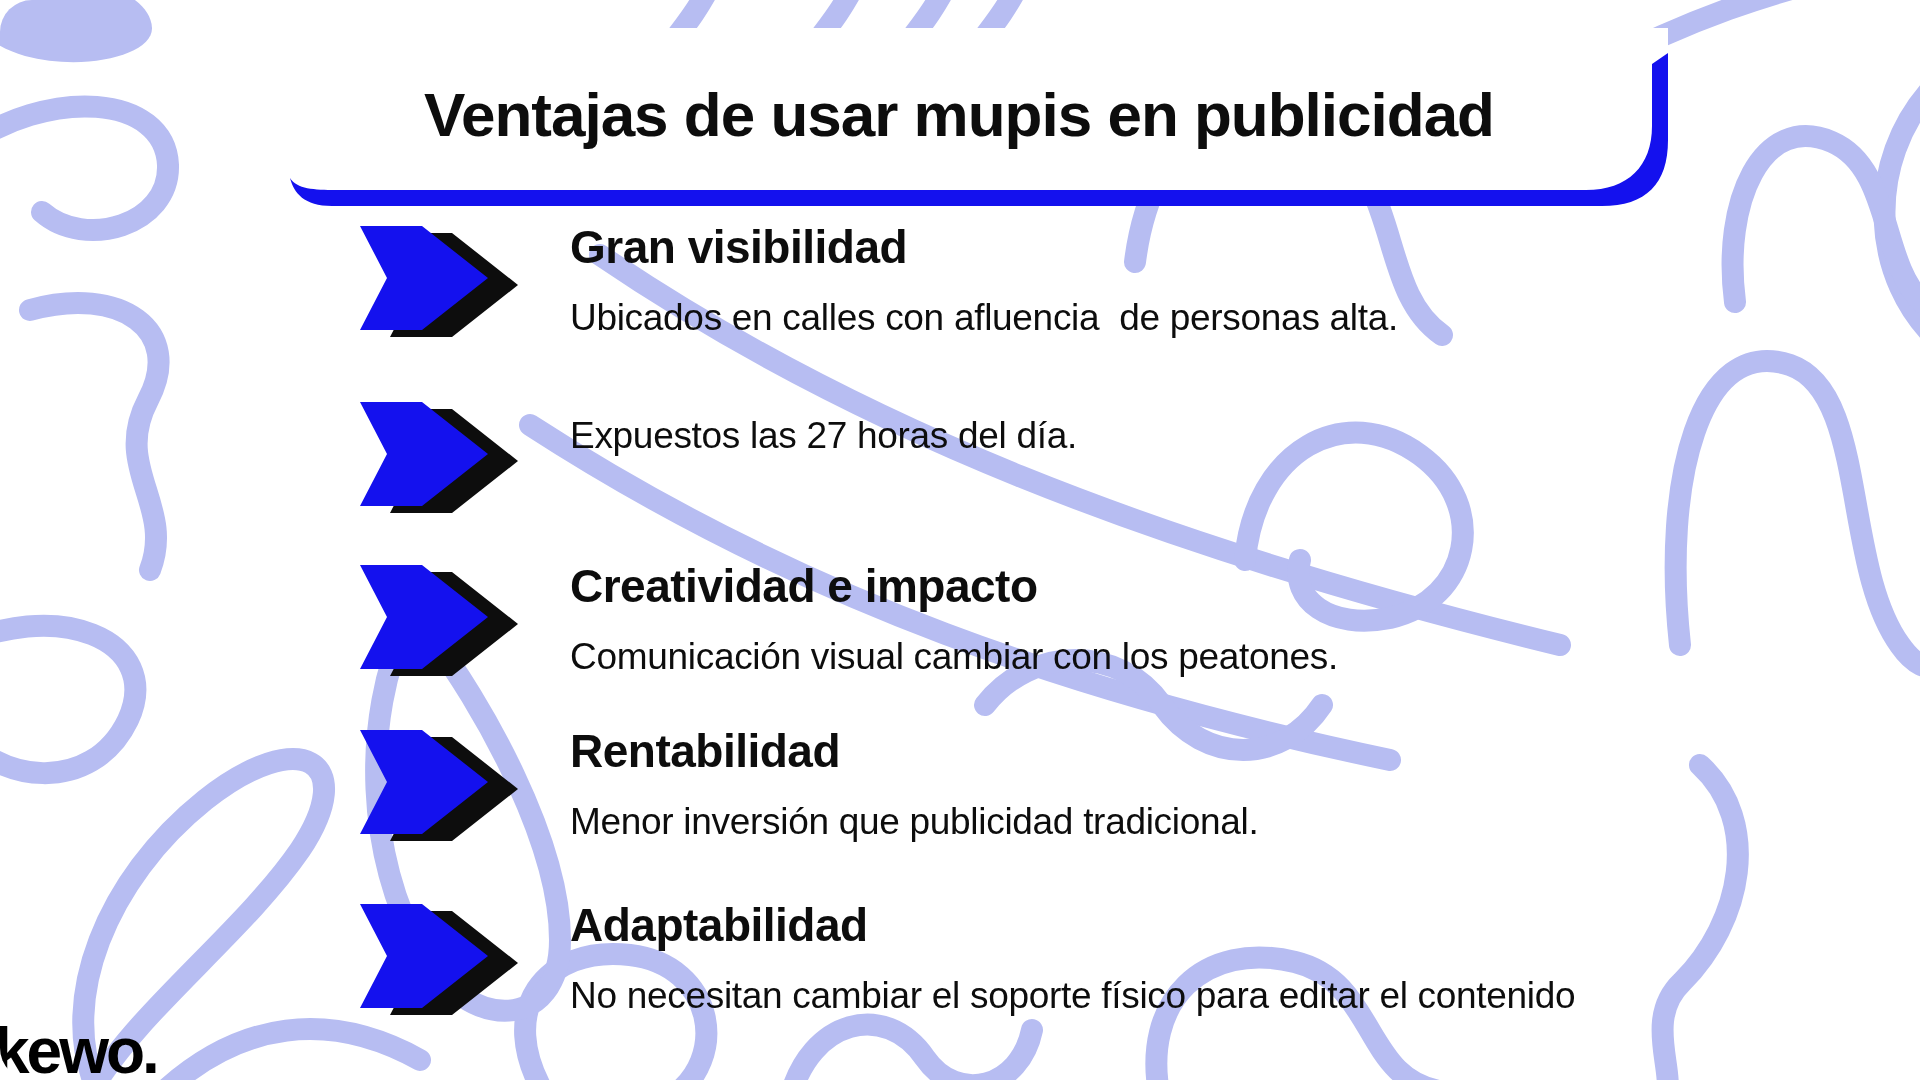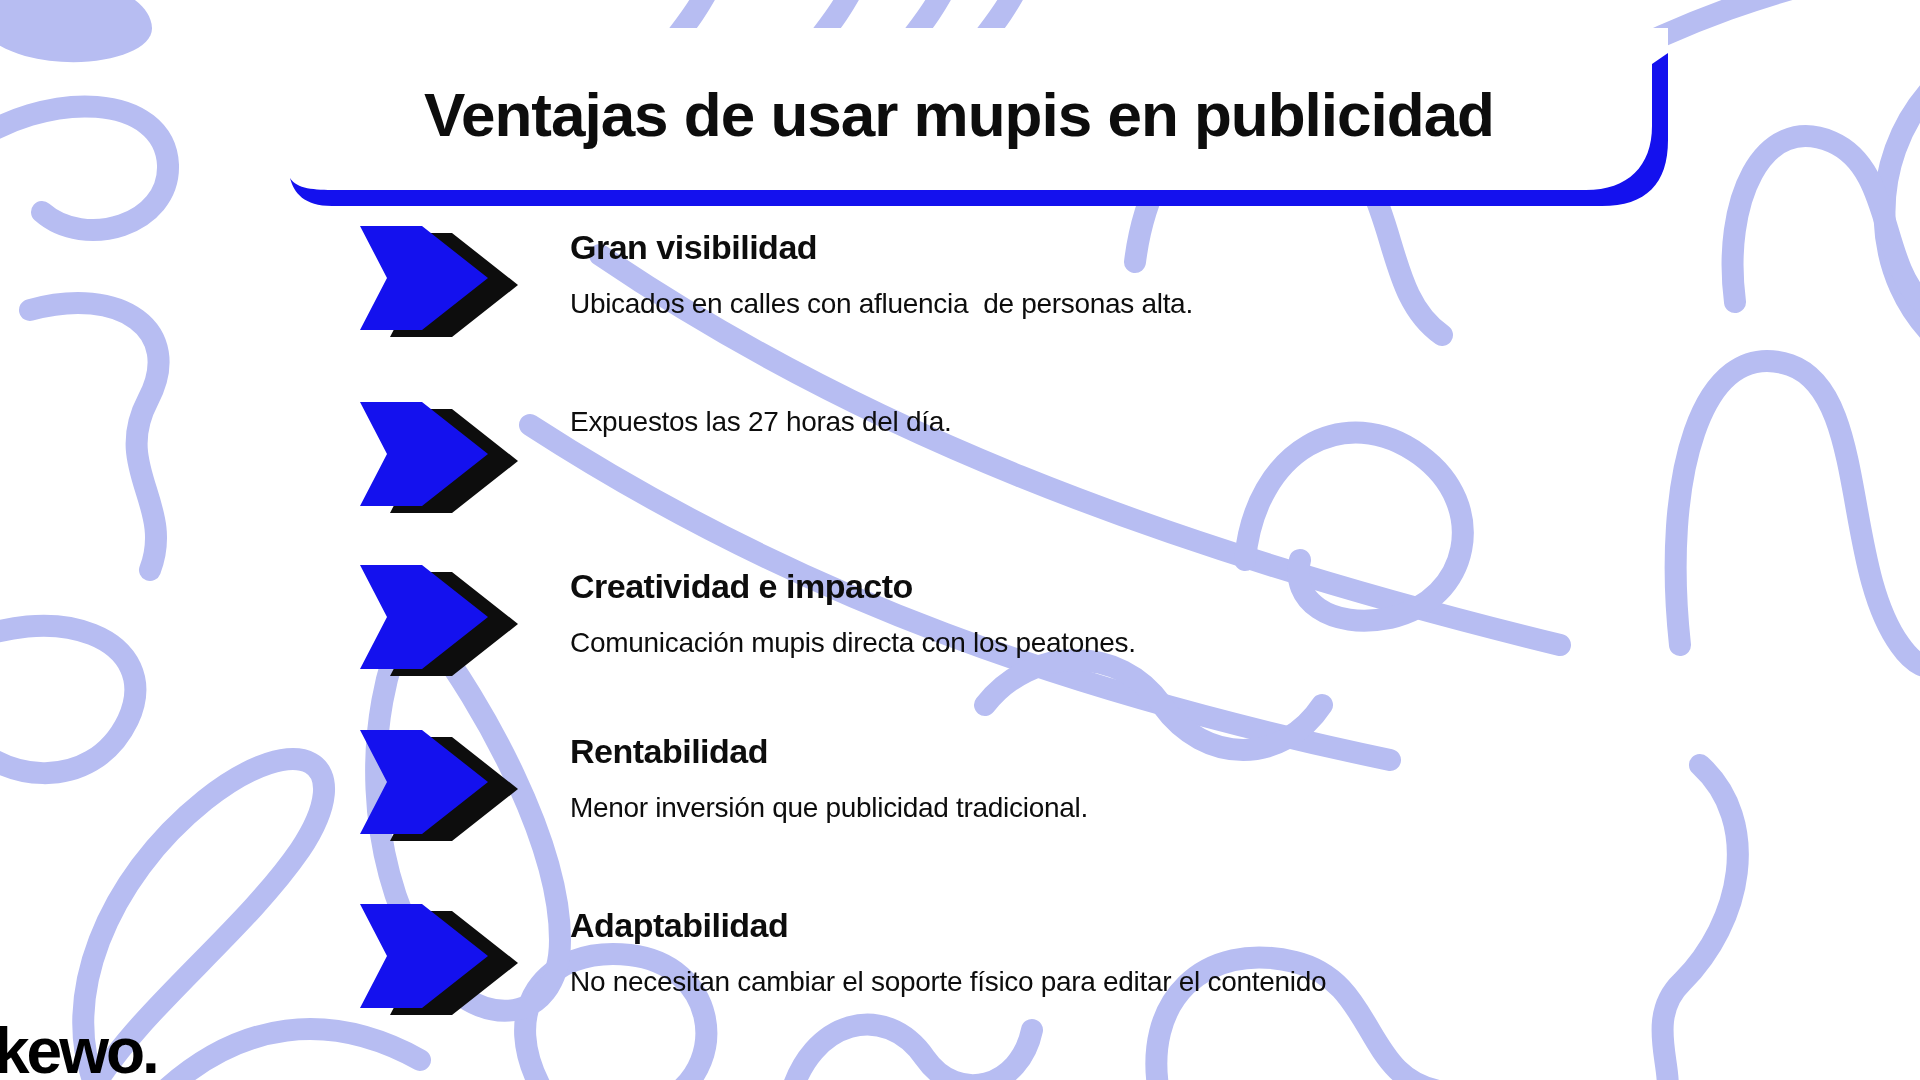--- a/index.html
+++ b/index.html
@@ -1,40 +1,40 @@
 <!DOCTYPE html>
 <html style="--accent: #1411ee; --lavender: #b7bdf2; --ink: #0d0d0d; --panel: #ffffff;"><head>
 <meta charset="utf-8">
 <style>
   html,body{margin:0;padding:0;background:#ffffff;}
   .canvas{
     position:relative;width:1920px;height:1080px;overflow:hidden;
-    background:#ffffff;font-family:"Liberation Sans",sans-serif;
+    background:#ffffff;font-family:"Liberation Sans",sans-serif;border-radius:32px;
   }
   .pattern{position:absolute;left:0;top:0;width:1920px;height:1080px;}
   .pat{fill:none;stroke:var(--lavender);stroke-width:22;stroke-linecap:round;stroke-linejoin:round;}
   .patf{fill:var(--lavender);stroke:none;}
   .panel{
     position:absolute;left:250px;top:28px;width:1418px;height:178px;
     background:var(--panel);border-bottom-right-radius:72px;
   }
   .bracket{position:absolute;left:0;top:0;width:1920px;height:240px;}
   .accent{fill:var(--accent);}
   .title{
     position:absolute;left:250px;top:82px;width:1418px;margin:0;
     text-align:center;font-size:62px;font-weight:700;letter-spacing:-1px;
     line-height:66px;color:var(--ink);white-space:nowrap;
   }
   .item{position:absolute;left:360px;display:flex;align-items:flex-start;}
   .chev{width:160px;height:112px;flex:none;display:block;}
   .chev-front{fill:var(--accent);}
   .chev-back{fill:var(--ink);}
   .txt{margin-left:50px;margin-top:-8px;}
-  .item-title{font-size:34px;font-weight:700;line-height:58px;letter-spacing:-0.5px;color:var(--ink);white-space:nowrap;}
-  .item-desc{font-size:28px;font-weight:400;line-height:52px;margin-top:2px;letter-spacing:-0.3px;color:var(--ink);white-space:nowrap;}
+  .item-title{font-size:46px;font-weight:700;line-height:58px;letter-spacing:-0.5px;color:var(--ink);white-space:nowrap;}
+  .item-desc{font-size:37px;font-weight:400;line-height:52px;margin-top:16px;letter-spacing:-0.3px;color:var(--ink);white-space:nowrap;}
   .logo{
     position:absolute;left:-6px;bottom:-8px;font-size:64px;font-weight:700;
     letter-spacing:-3px;color:#000;white-space:nowrap;
   }
 </style>
 </head>
 <body>
 
 <div class="canvas">
 
@@ -96,21 +96,21 @@
     </div>
   </div>
 
   <div class="item" style="top:565px">
     <svg class="chev" viewBox="0 0 160 112" aria-hidden="true">
       <polygon class="chev-back" points="30,7 92,7 158,59 92,111 30,111 57,59"></polygon>
       <polygon class="chev-front" points="0,0 62,0 128,52 62,104 0,104 27,52"></polygon>
     </svg>
     <div class="txt">
       <div class="item-title">Creatividad e impacto</div>
-      <div class="item-desc">Comunicación mupis directa con los peatones.</div>
+      <div class="item-desc">Comunicación visual cambiar con los peatones.</div>
     </div>
   </div>
 
   <div class="item" style="top:904px">
     <svg class="chev" viewBox="0 0 160 112" aria-hidden="true">
       <polygon class="chev-back" points="30,7 92,7 158,59 92,111 30,111 57,59"></polygon>
       <polygon class="chev-front" points="0,0 62,0 128,52 62,104 0,104 27,52"></polygon>
     </svg>
     <div class="txt">
       <div class="item-title">Adaptabilidad</div>

